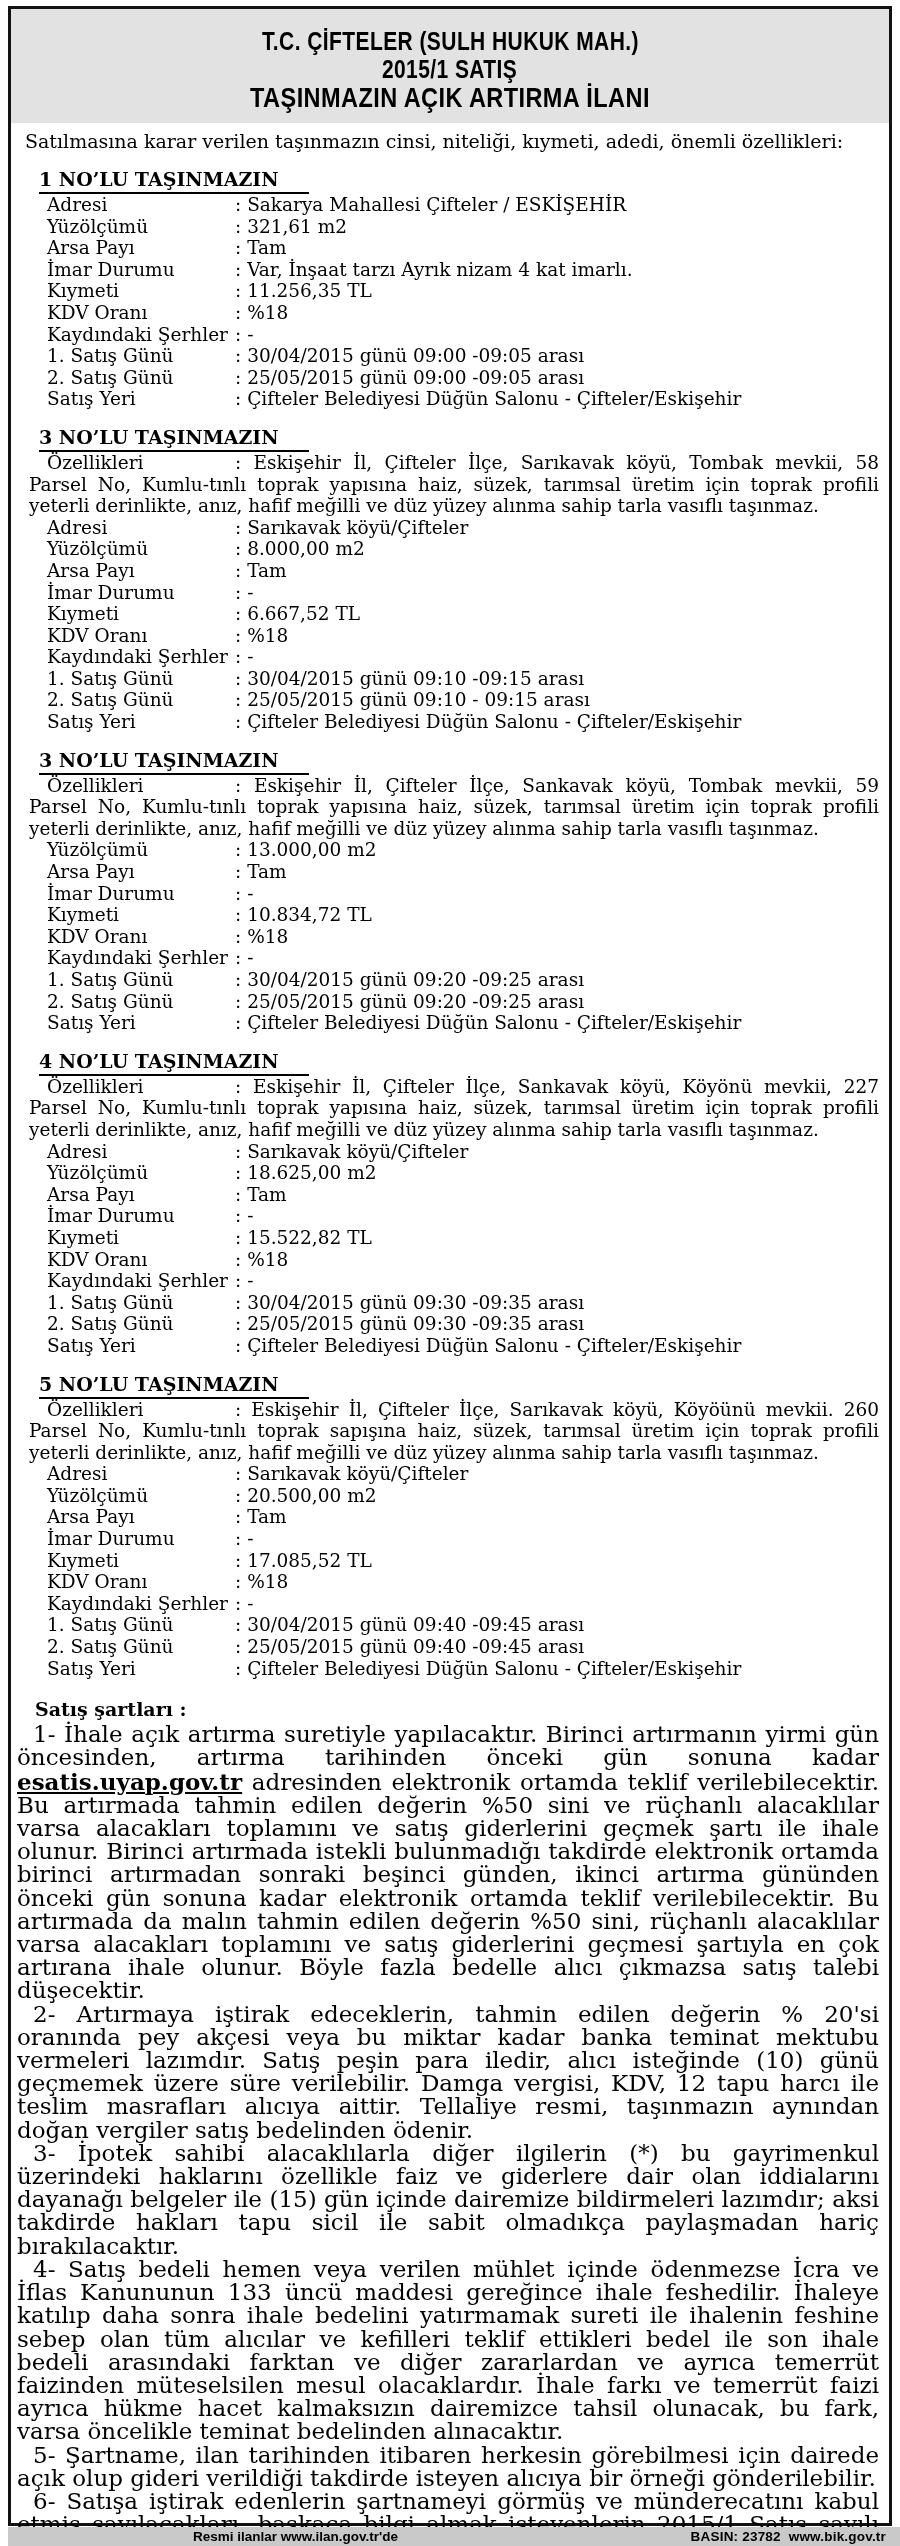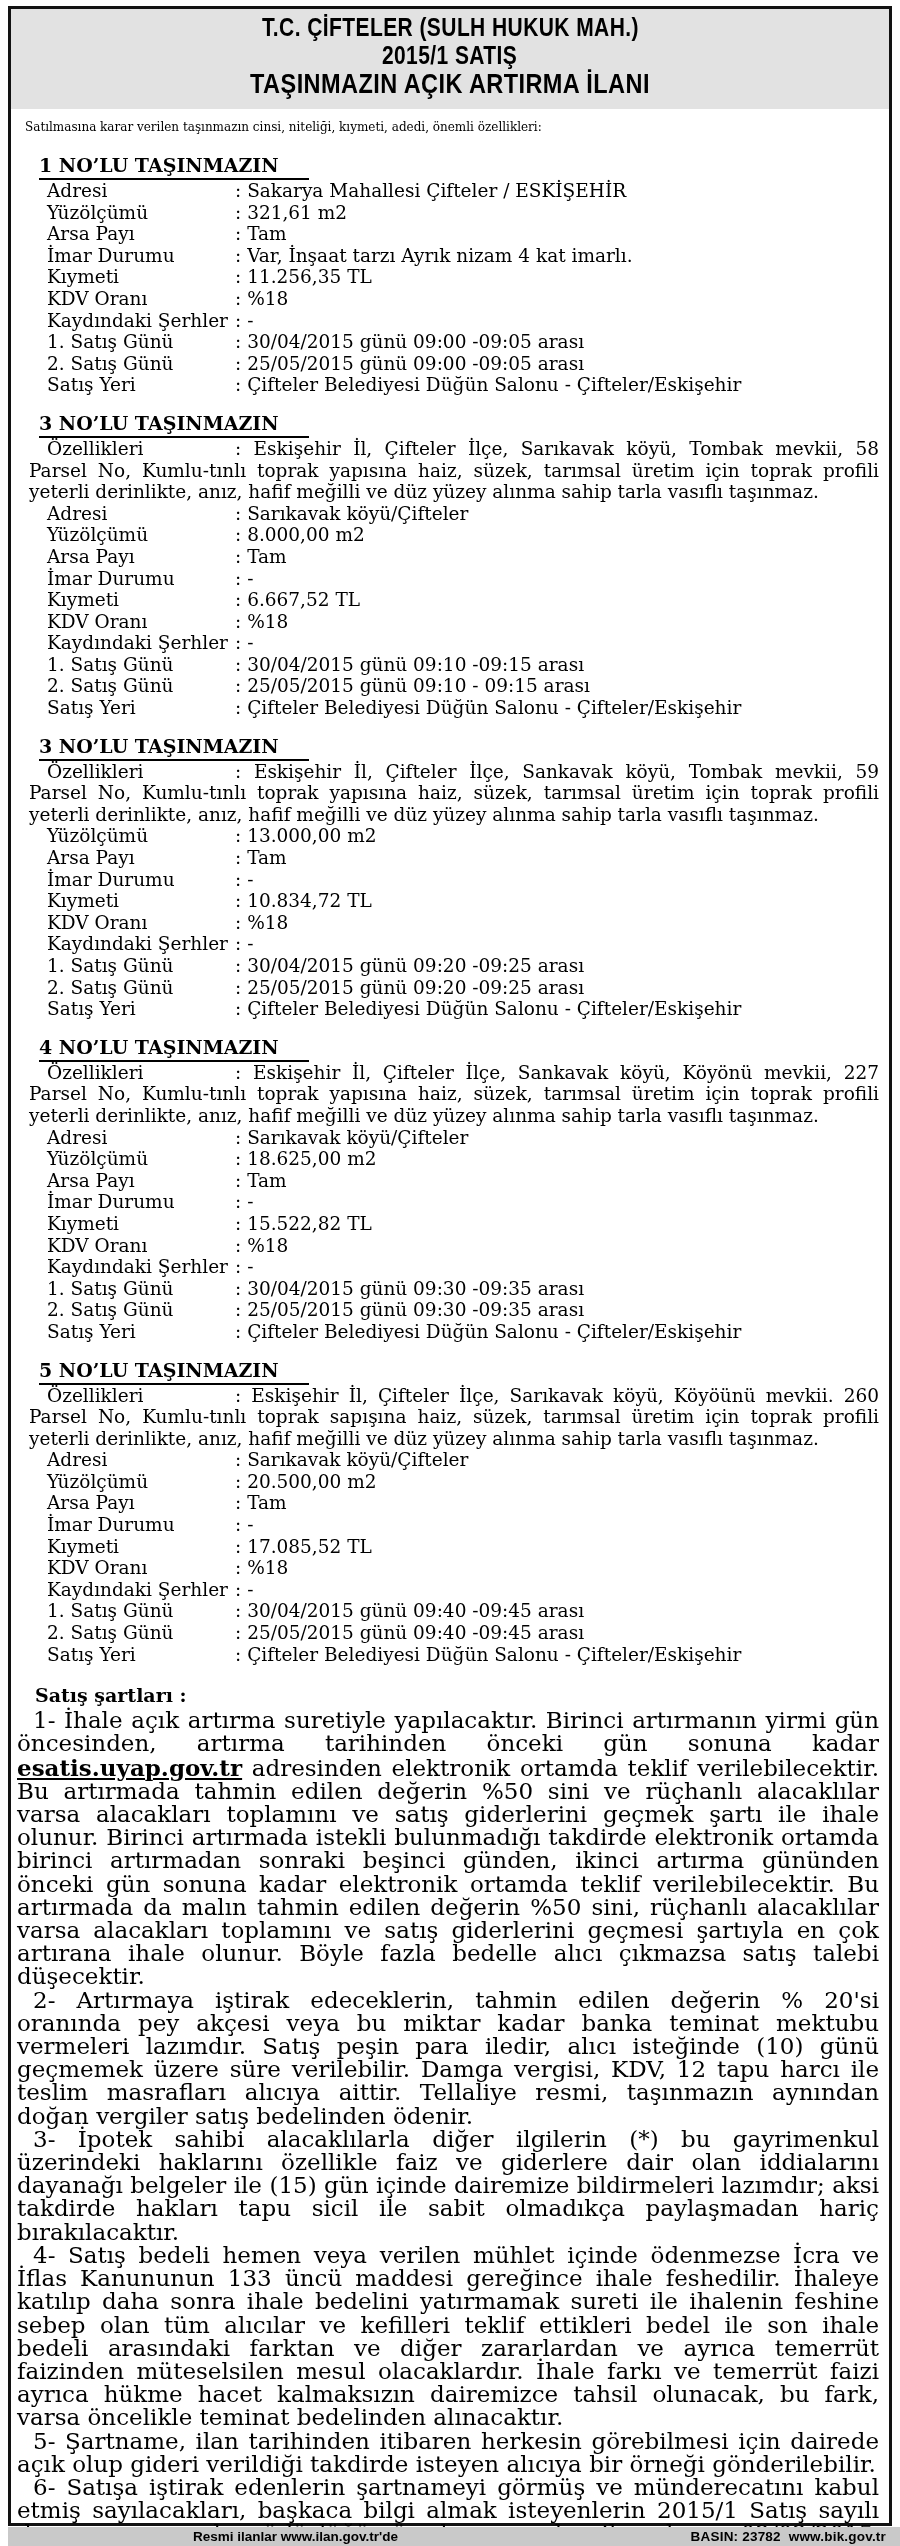--- a/index.html
+++ b/index.html
@@ -6,32 +6,32 @@
   body{
     width:900px;height:2546px;position:relative;background:#ffffff;color:#000;
     font-family:"DejaVu Serif", serif;overflow:hidden;
   }
   .doc-frame{
     position:absolute;left:8px;top:6px;right:8px;bottom:20px;
     border:3px solid #121212;background:#fff;
   }
   
   .doc-header{
-    background:#e2e2e2;text-align:center;padding:6px 0 9px;
+    background:#e2e2e2;text-align:center;padding:20px 0 9px;
   }
   .h-line{line-height:25px;}
   .h-line span{
     display:inline-block;font-family:"Liberation Sans", sans-serif;font-weight:700;
     font-size:25px;transform:scaleX(0.84);transform-origin:center;white-space:nowrap;
     letter-spacing:0.5px;
   }
   .h-line.big span{font-size:28px;}
   
   .doc-body{padding:5px 10px 0 6px;}
-  .intro{margin:2px 0 0 8px;font-size:12px;line-height:22px;}
+  .intro{margin:2px 0 0 8px;font-size:19px;line-height:22px;}
   .prop-section{margin-top:15px;margin-left:12px;}
   .prop-title-wrap{margin-left:10px;line-height:24px;}
   .prop-title{
     font-weight:bold;font-size:19px;display:inline-block;
     border-bottom:2.5px solid #000;padding:0 30px 1px 0;
   }
   .kv{font-size:18.5px;line-height:21.6px;}
   .kv .k{display:inline-block;width:206px;padding-left:18px;vertical-align:top;box-sizing:border-box;}
   .kv .v::before{content:": ";}
   .kv.oz{text-align:justify;}

